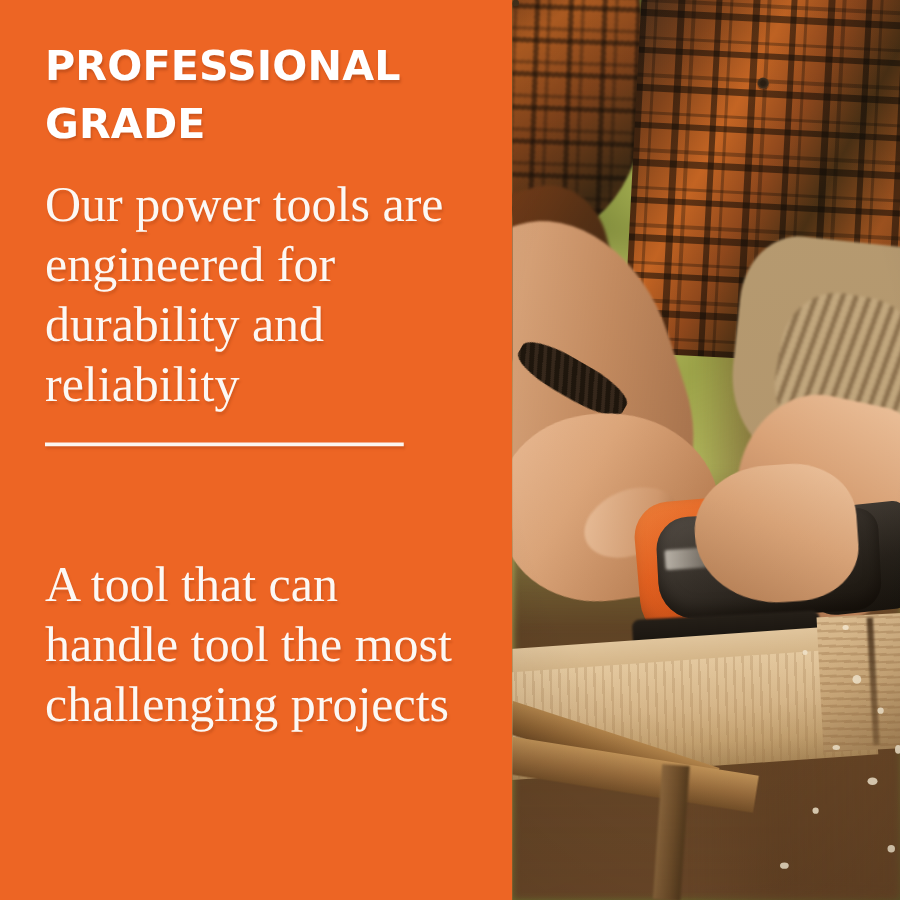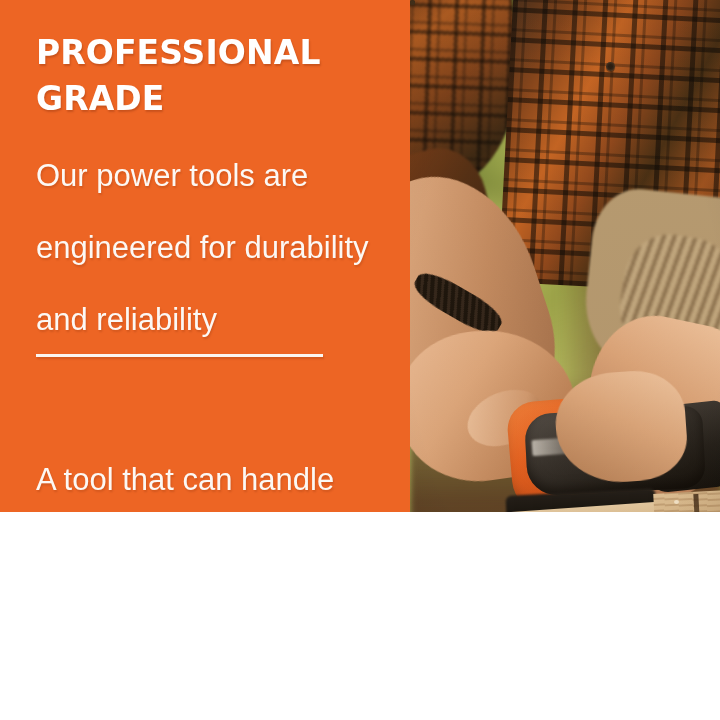--- a/index.html
+++ b/index.html
@@ -6,21 +6,21 @@
     margin: 0;
     padding: 0;
     background: #ffffff;
   }
   body {
     font-family: "Liberation Sans", sans-serif;
   }
   #poster {
     position: relative;
     width: 720px;
-    height: 512px;
+    height: 720px;
     overflow: hidden;
     display: flex;
     background: #ED6524;
   }
 
   
   .copy-panel {
     position: relative;
     width: 410px;
     height: 720px;
@@ -46,24 +46,24 @@
     text-transform: uppercase;
   }
   .headline--one { top: 30px; }
   .headline--two { top: 388px; }
 
   .bodycopy {
     position: absolute;
     left: 36px;
     right: 26px;
     margin: 0;
-    font-family: Liberation Sans, sans-serif;
+    font-family: Liberation Serif, serif;
     font-weight: 400;
-    font-size: 31px;
-    line-height: 72px;
+    font-size: 40px;
+    line-height: 48px;
     color: #FCF8F4;
     text-shadow: 1px 2px 2px rgba(120,40,10,0.22);
   }
   .bodycopy--one { top: 140px; }
   .bodycopy--two { top: 444px; }
 
   .divider {
     position: absolute;
     left: 36px;
     top: 354px;
@@ -339,21 +339,21 @@
 
   <section class="copy-panel">
 
     <h1 class="headline headline--one">PROFESSIONAL GRADE</h1>
 
     <p class="bodycopy bodycopy--one">Our power tools are engineered for durability and reliability</p>
 
     <div class="divider"></div>
 
 
-    <p class="bodycopy bodycopy--two">A tool that can handle even the most durability projects</p>
+    <p class="bodycopy bodycopy--two">A tool that can handle tool the most challenging projects</p>
   </section>
 
   <figure class="photo-panel" style="margin:0">
 
     <div class="photo-layer bg-foliage"></div>
     <div class="photo-layer bg-ground"></div>
     <div class="photo-layer bg-ground-right"></div>
 
     <div class="photo-layer shirt-left"></div>
     <div class="photo-layer shirt-right"></div>

